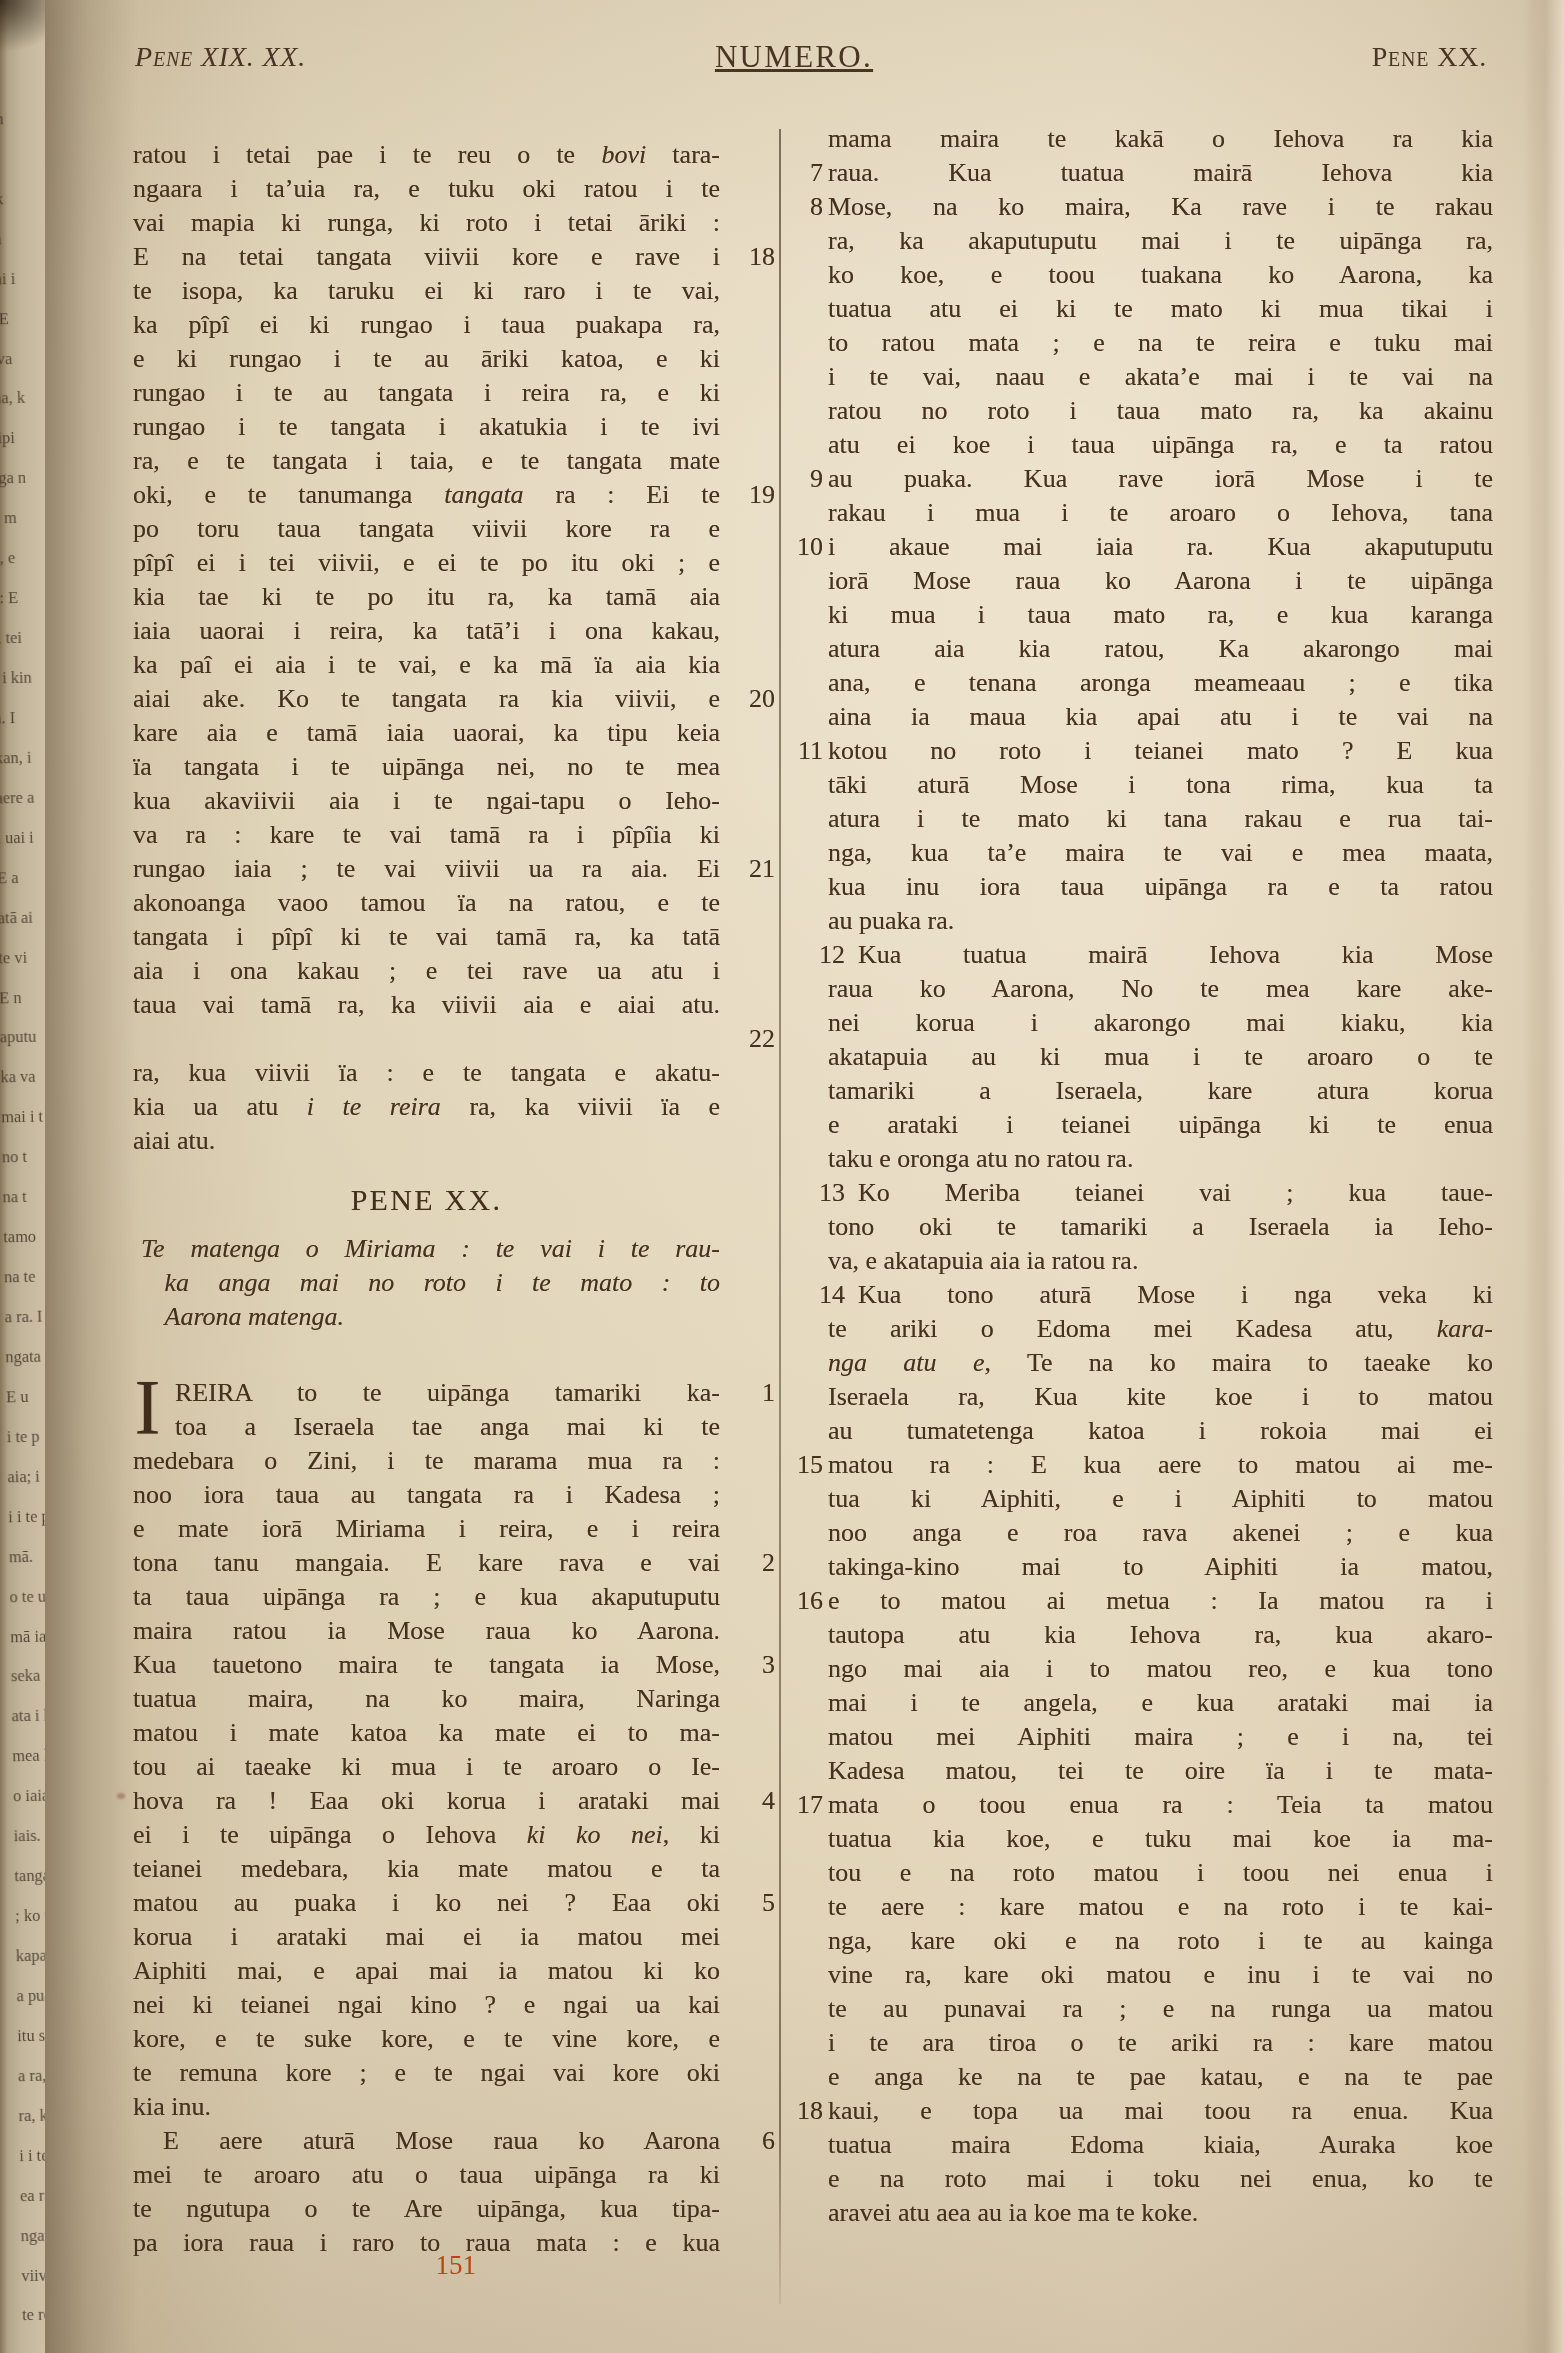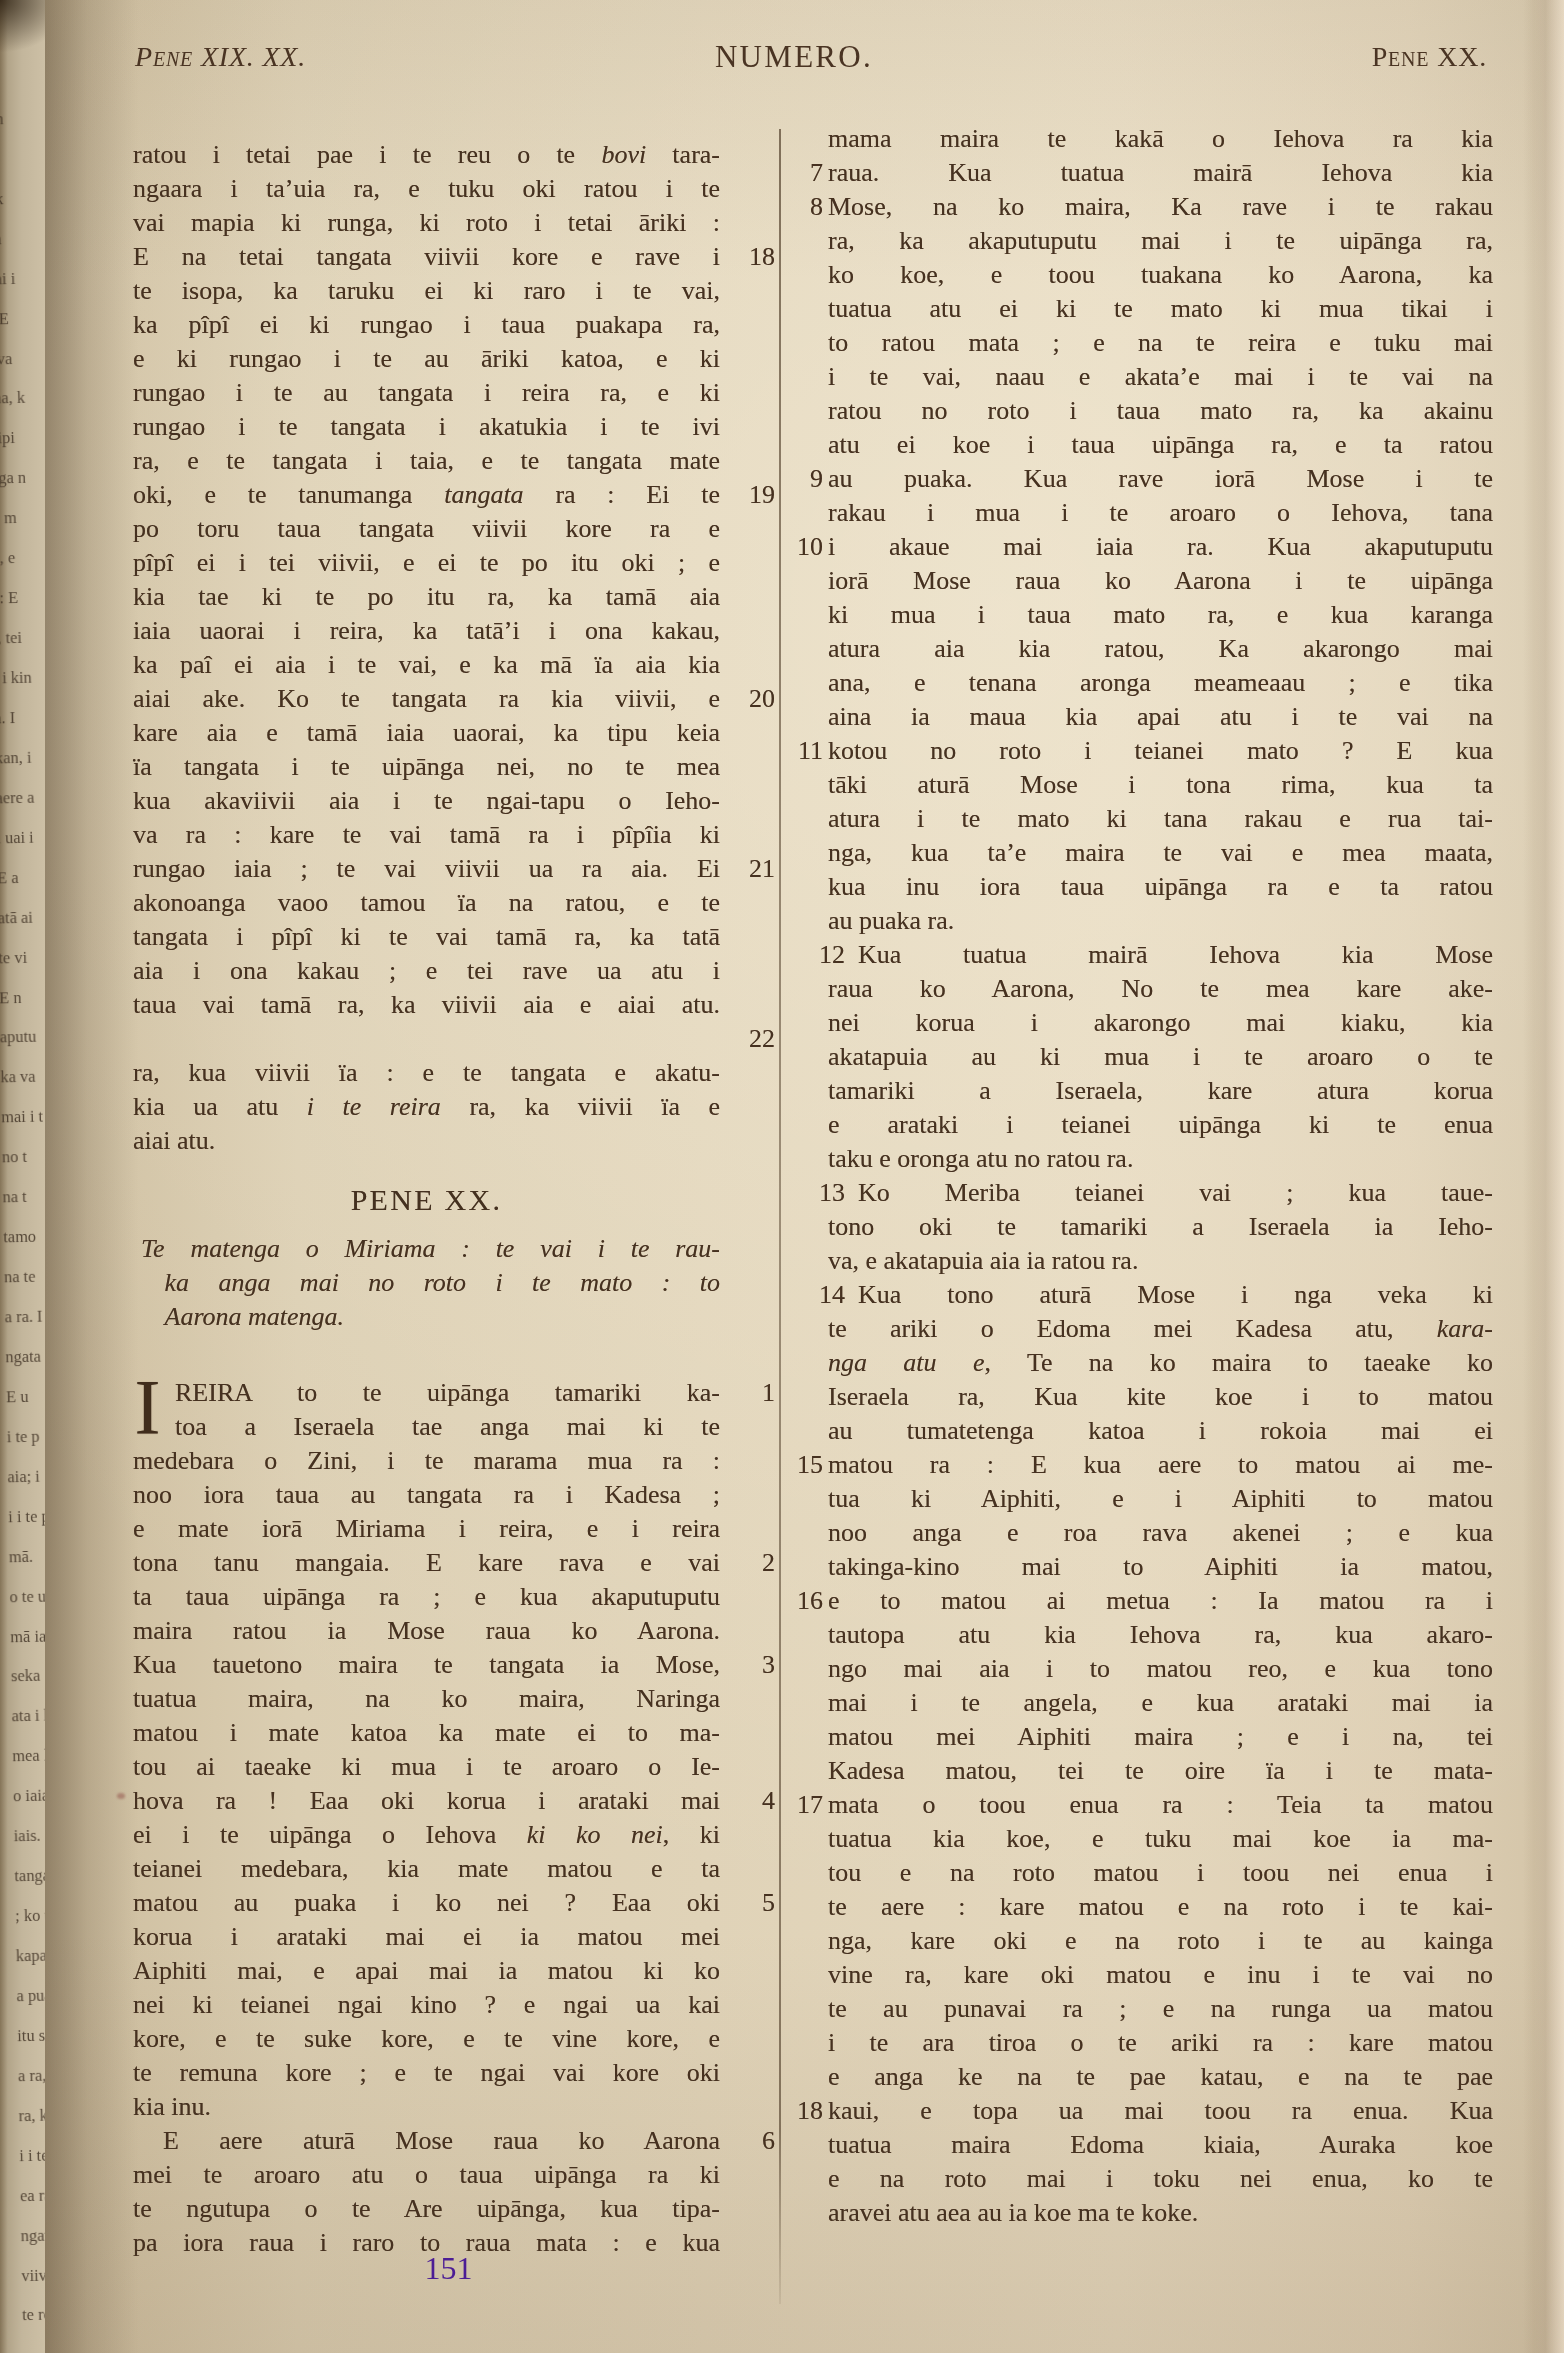--- a/index.html
+++ b/index.html
@@ -37,21 +37,21 @@
     pointer-events:none;
   }
   .right-edge{
     position:absolute;right:0;top:0;width:41px;height:2354px;
     background:linear-gradient(90deg, rgba(0,0,0,0), rgba(120,95,65,0.18) 55%, rgba(236,221,199,0.55) 100%);
     pointer-events:none;
   }
   
   .runhead{position:absolute;top:41px;left:0;width:1565px;height:45px;font-size:28px;color:#4a3423;}
   .rh-left{position:absolute;left:135px;top:0;font-variant:small-caps;letter-spacing:0.8px;font-style:italic;}
-  .rh-center{position:absolute;left:794px;top:-1.6px;transform:translateX(-50%);font-size:31px;letter-spacing:2.3px;}
+  .rh-center{position:absolute;left:794px;top:-1.6px;transform:translateX(-50%);font-size:31px;letter-spacing:2.3px;text-decoration:underline;}
   .rh-right{position:absolute;right:78px;top:0;font-variant:small-caps;letter-spacing:0.8px;}
   
   .col-rule{
     position:absolute;left:779px;top:129px;width:1.6px;height:2175px;
     background:linear-gradient(180deg, rgba(94,76,55,0.75), rgba(94,76,55,0.55) 50%, rgba(94,76,55,0.7) 92%, rgba(94,76,55,0.1));
   }
   
   .col{position:absolute;font-size:26px;color:#463120;text-shadow:0 0 0.5px rgba(60,40,20,0.45);}
   #colL{left:133px;top:138px;width:587px;}
   #colR{left:789px;top:122px;width:704px;}
@@ -68,21 +68,21 @@
   .chap-h{margin-top:20.3px;height:44px;line-height:44px;text-align:center;font-size:30px;letter-spacing:2.3px;color:#44301f;}
   .chap-sum{margin-top:9.4px;margin-bottom:42px;margin-left:8px;}
   .chap-sum .ln{height:34px;line-height:34px;font-style:italic;}
   .chap-sum .ln.ind{text-indent:0;padding-left:23.5px;}
   
   .rel{position:relative;}
   .dropcap{
     position:absolute;left:1.6px;top:-6.3px;font-size:78px;line-height:75px;
     color:#402d1c;text-shadow:0 0 0.8px rgba(60,40,20,0.5);
   }
-  .pagenum{position:absolute;left:421px;top:2250px;width:55px;text-align:center;font-size:32px;color:#4c1d95;}
+  .pagenum{position:absolute;left:421px;top:2250px;width:55px;text-align:right;font-size:27px;color:#c2410c;}
   .smudge{position:absolute;left:117px;top:1793px;width:7.8px;height:5.5px;border-radius:50%;
     background:rgba(150,90,80,0.55);filter:blur(0.8px);}
   i{font-style:italic;}
 </style>
 </head>
 <body>
 
 <div class="photo">
 
   <div class="spine-strip">

